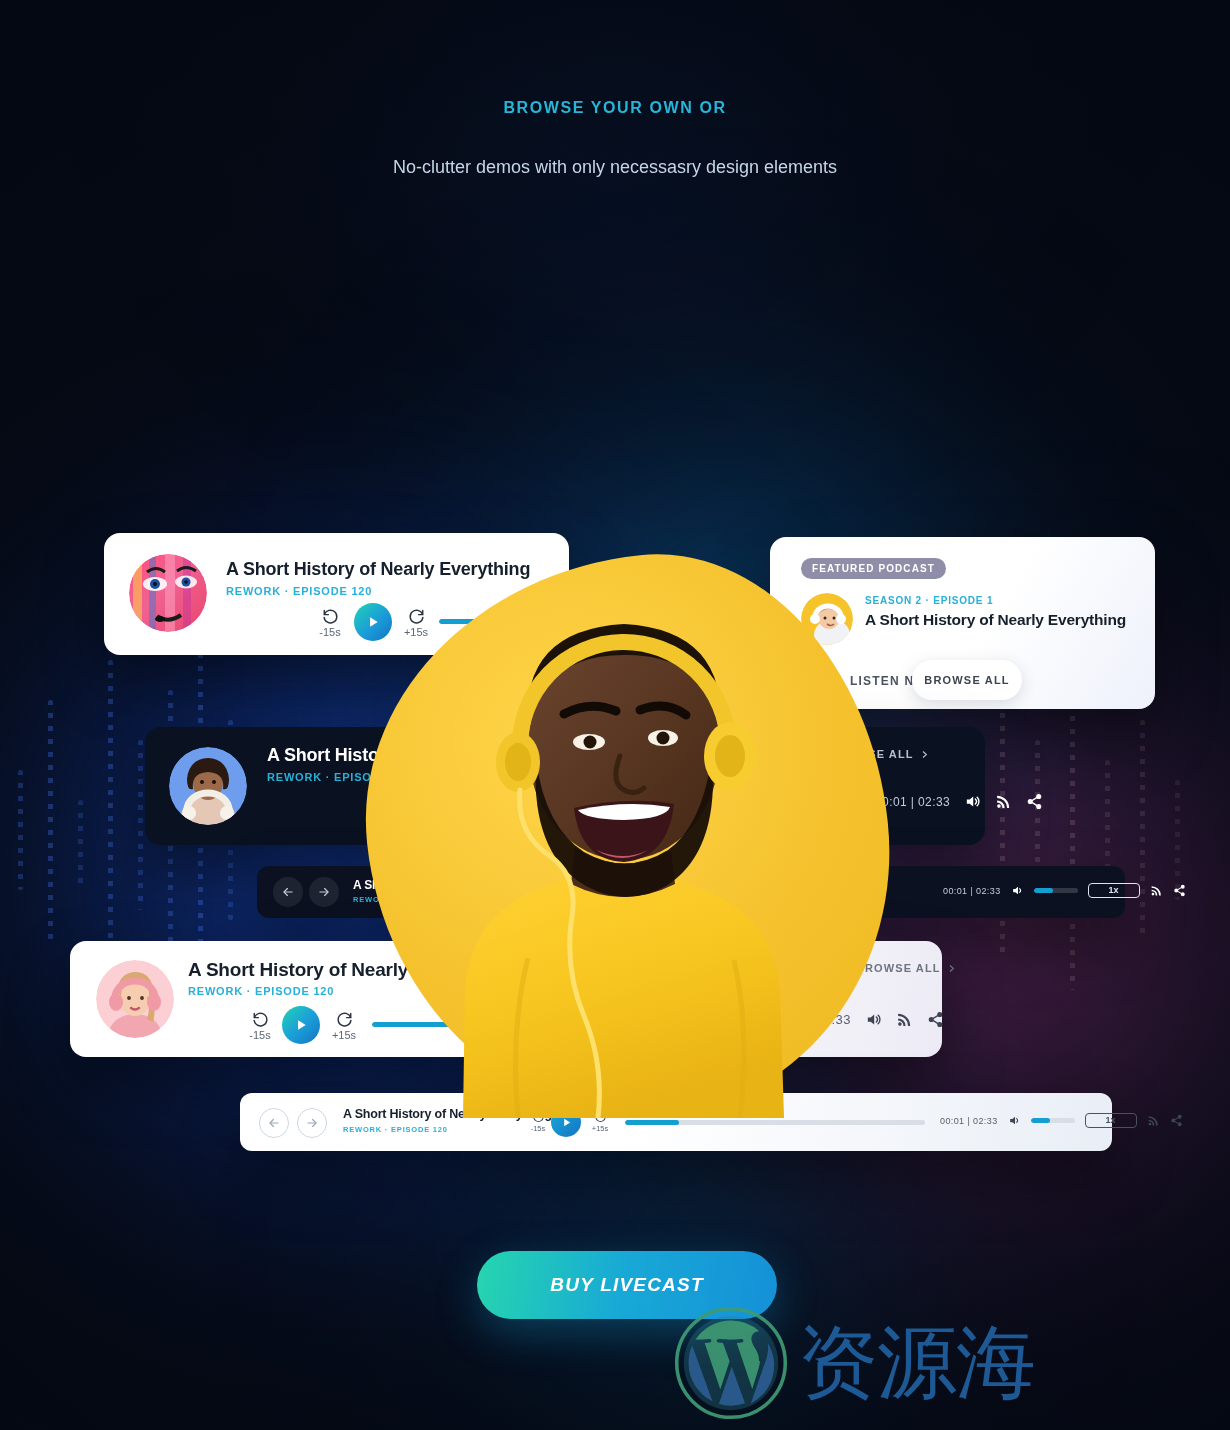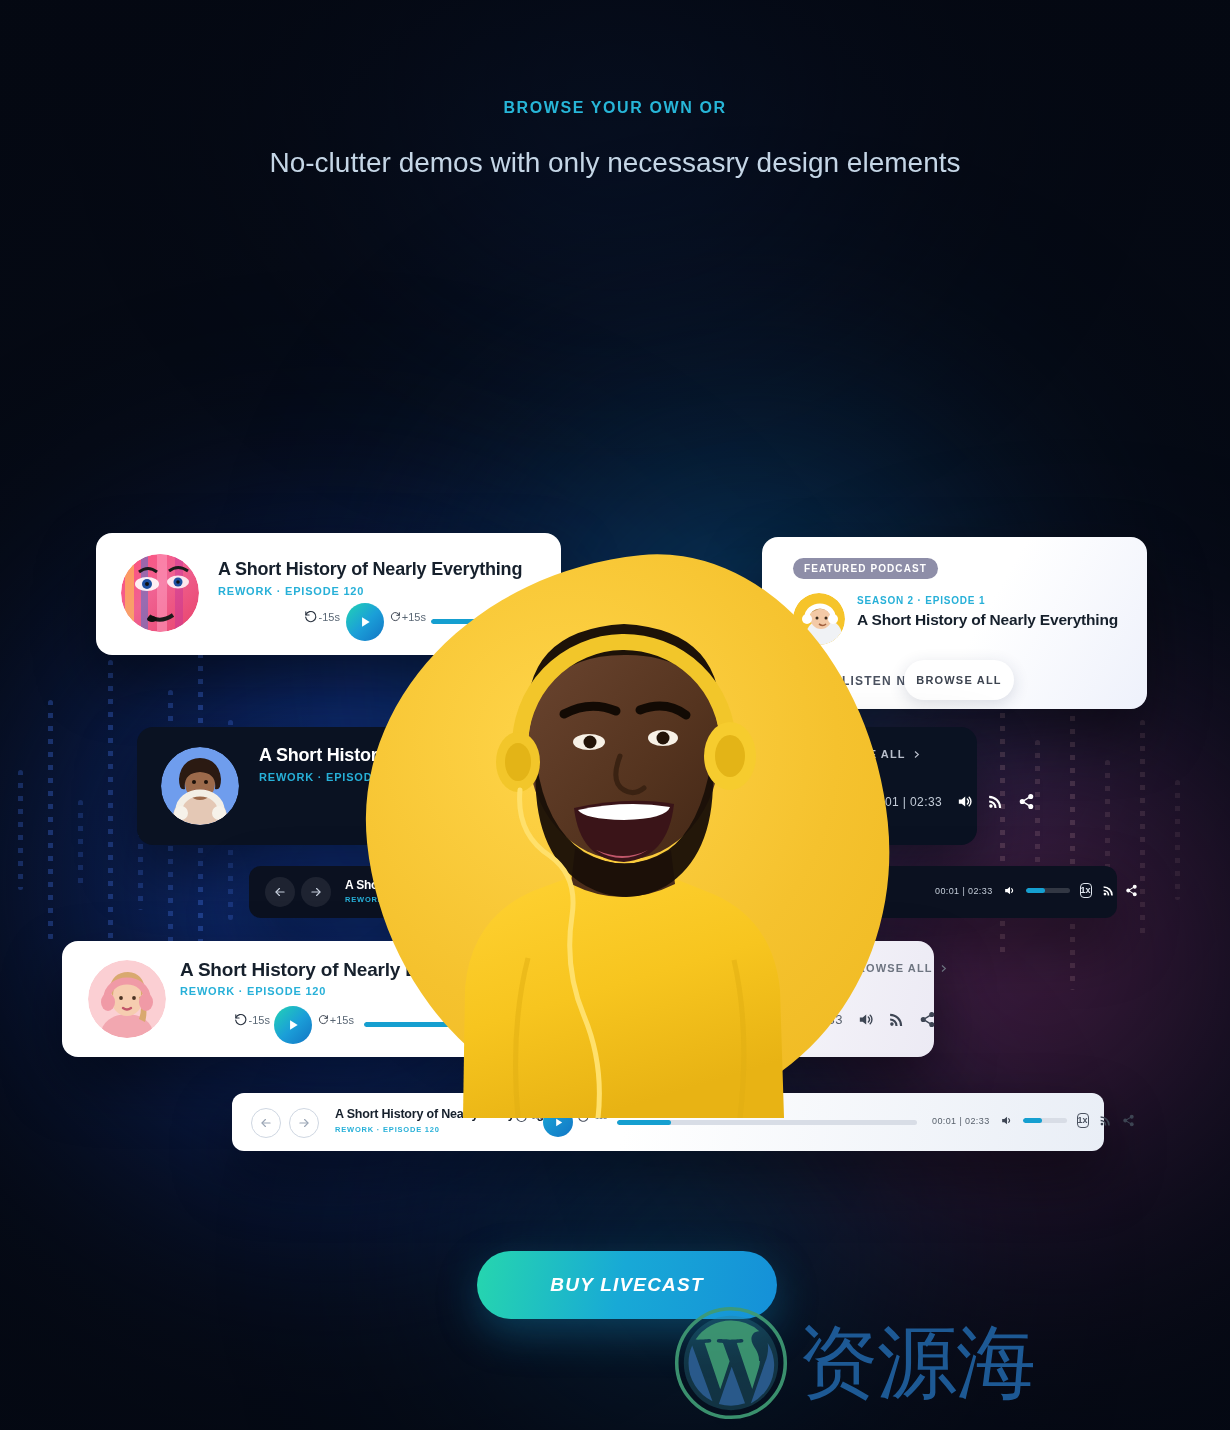--- a/index.html
+++ b/index.html
@@ -41,50 +41,50 @@
   .wavecol{ position:absolute; width:5px; border-radius:3px;
     background-image:repeating-linear-gradient(to bottom, currentColor 0 5px, transparent 5px 13px); }
 
   
   #header{ position:absolute; left:0; top:0; width:1230px; text-align:center; z-index:6; }
   #eyebrow{ font-size:16px; font-weight:bold; letter-spacing:1.6px; color:#27b6d8;
             margin-top:99px; }
   #headline{ font-size:86px; line-height:.99; font-weight:bold; letter-spacing:-1.6px;
              margin-top:22px; color:#ffffff; }
   #headline .l2{ display:block; }
-  #sub{ margin-top:26px; font-size:28px; line-height:1.44; color:#c5d6e6; font-weight:400; }
-
-  
-  #stage{ position:absolute; left:4px; top:0; width:1084px; height:1430px; z-index:5; }
+  #sub{ margin-top:38px; font-size:18px; line-height:1.44; color:#c5d6e6; font-weight:400; }
+
+  
+  #stage{ position:absolute; left:12px; top:0; width:1084px; height:1430px; z-index:5; }
   .card{ position:absolute; border-radius:16px; }
   .shadow-lg{ box-shadow:0 26px 60px rgba(0,0,0,.45); }
 
   .avatar{ border-radius:50%; flex:none; overflow:hidden; position:relative; }
 
   .ep-title{ font-weight:bold; color:#16202c; letter-spacing:-.2px; white-space:nowrap; }
   .ep-meta{ font-weight:bold; color:#27b0d8; letter-spacing:.8px; white-space:nowrap; }
 
   .playbtn{ border-radius:50%; display:flex; align-items:center; justify-content:center;
             background:linear-gradient(135deg,#22d3b4 0%,#1b9fd8 52%,#1274c4 100%); }
   .playbtn svg{ display:block; }
 
-  .skip{ display:flex; flex-direction:row; align-items:center; gap:1px; }
+  .skip{ display:flex; flex-direction:column; align-items:center; gap:1px; }
   .skip .lab{ font-size:11px; color:#5a6775; }
   .skip-dark .lab{ color:#b9c4d2; }
 
   .bar{ height:5px; border-radius:4px; background:#e2e6ea; position:relative; overflow:hidden; }
   .bar > i{ position:absolute; left:0; top:0; bottom:0; background:#159fd0; display:block; border-radius:4px; }
   .bar-dark{ background:rgba(255,255,255,.16); }
 
   .icoRow{ display:flex; align-items:center; }
   .tmark{ font-size:12px; color:#58616c; letter-spacing:.4px; white-space:nowrap; }
   .tmark-dark{ color:#c3ccd8; }
   .browse{ font-size:11px; font-weight:bold; letter-spacing:1.1px; color:#6d7480; white-space:nowrap; }
   .browse-dark{ color:#b9bfcc; }
-  .speed{ border:1px solid currentColor; border-radius:4px; font-size:9px; padding:2px 0;
+  .speed{ border:1px solid currentColor; border-radius:4px; font-size:9px; padding:2px 20px;
           line-height:1; font-weight:bold; }
 
   
   #card1{ left:92px; top:533px; width:465px; height:122px; background:#fff; }
   
   #card2{ left:758px; top:537px; width:385px; height:172px;
           background:linear-gradient(120deg,#ffffff 55%,#eef1fb 100%); }
   .pill{ display:inline-block; background:#8e8ea8; color:#fff; font-size:10px; font-weight:bold;
          letter-spacing:1.1px; padding:5px 11px; border-radius:20px; }
   .btn-outline{ background:#fff; border-radius:30px; font-size:11px; font-weight:bold;

